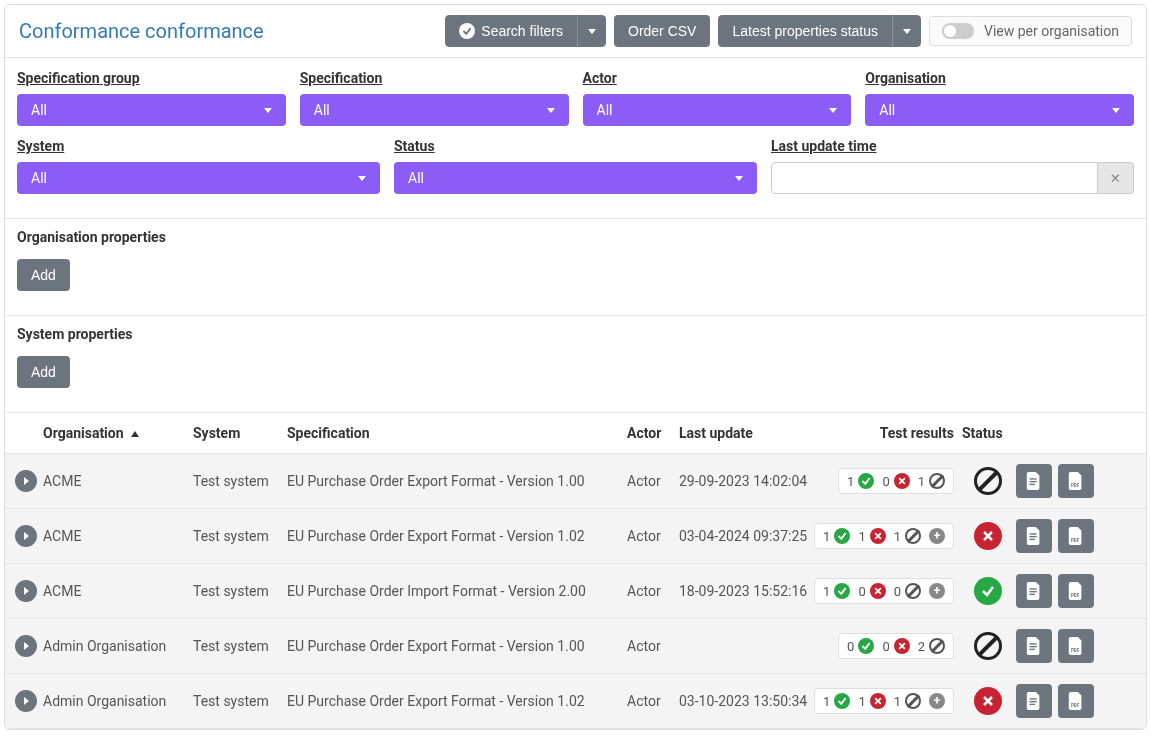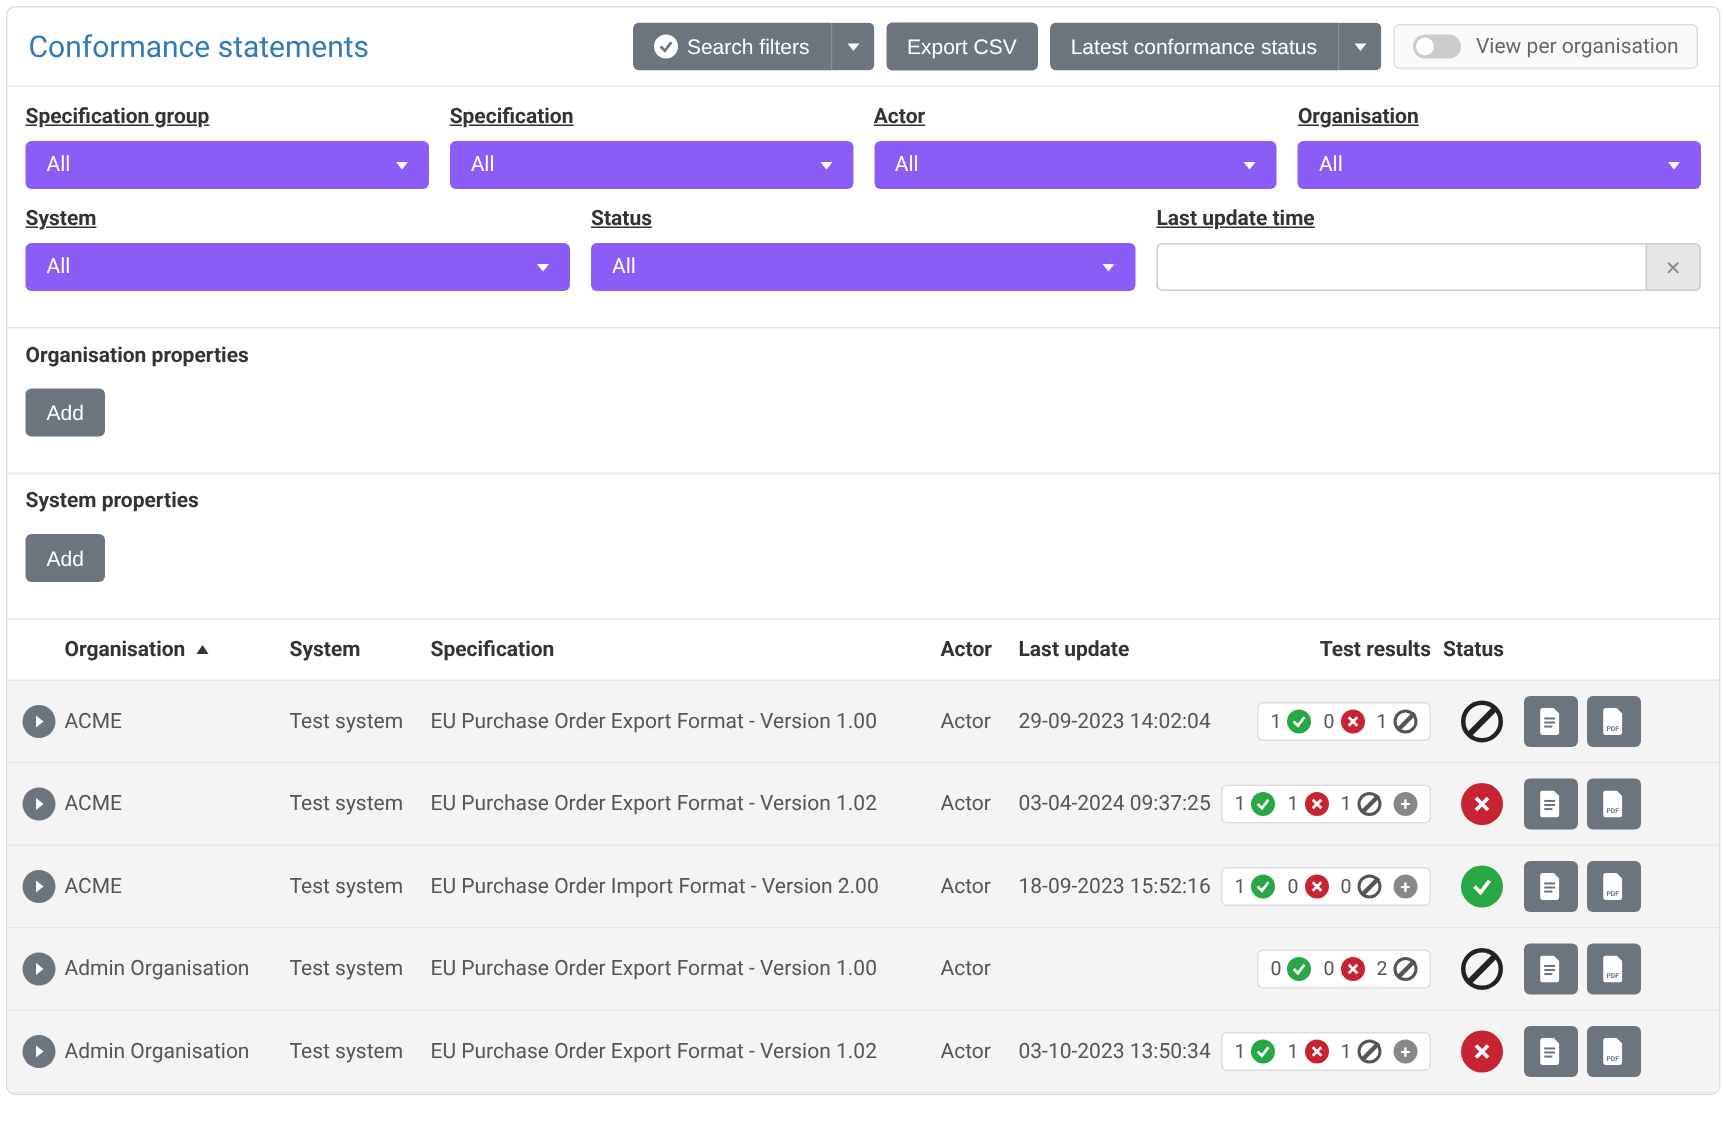--- a/index.html
+++ b/index.html
@@ -287,41 +287,41 @@
 .th-status { padding-left: 0; }
 .cell-results { display: flex; justify-content: flex-end; padding-right: 8px;}
 .cell-status { display:flex; justify-content:center; }
 </style>
 </head>
 <body>
 
 <div class="panel">
 
   <div class="panel-header">
-    <h1 class="page-title">Conformance statements</h1>
+    <h1 class="page-title">Conformance conformance</h1>
     <div class="header-actions">
       <div class="btn-split">
         <button class="btn btn-dark">
           <span class="check-icon-circle">
             <svg viewBox="0 0 14 14">
                 <path d="M2 7 L6 11 L12 3" stroke="#6c757d" stroke-width="2.5" fill="none"></path>
               </svg>
           </span>
           <span>Search filters</span>
         </button>
         <button class="btn btn-dark">
           <span class="caret-down"></span>
         </button>
       </div>
       <button class="btn btn-dark">
-        <span>Export CSV</span>
+        <span>Order CSV</span>
       </button>
       <div class="btn-split">
         <button class="btn btn-dark">
-          <span>Latest conformance status</span>
+          <span>Latest properties status</span>
         </button>
         <button class="btn btn-dark">
           <span class="caret-down"></span>
         </button>
       </div>
       <div class="toggle-container">
         <div class="toggle"></div>
         <span class="toggle-label">View per organisation</span>
       </div>
     </div>

